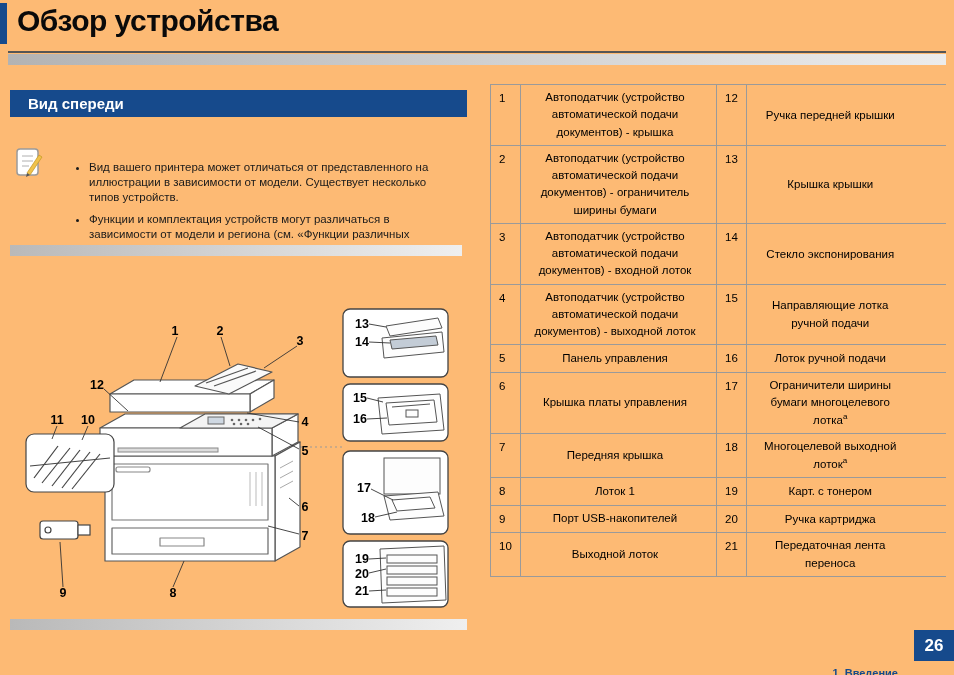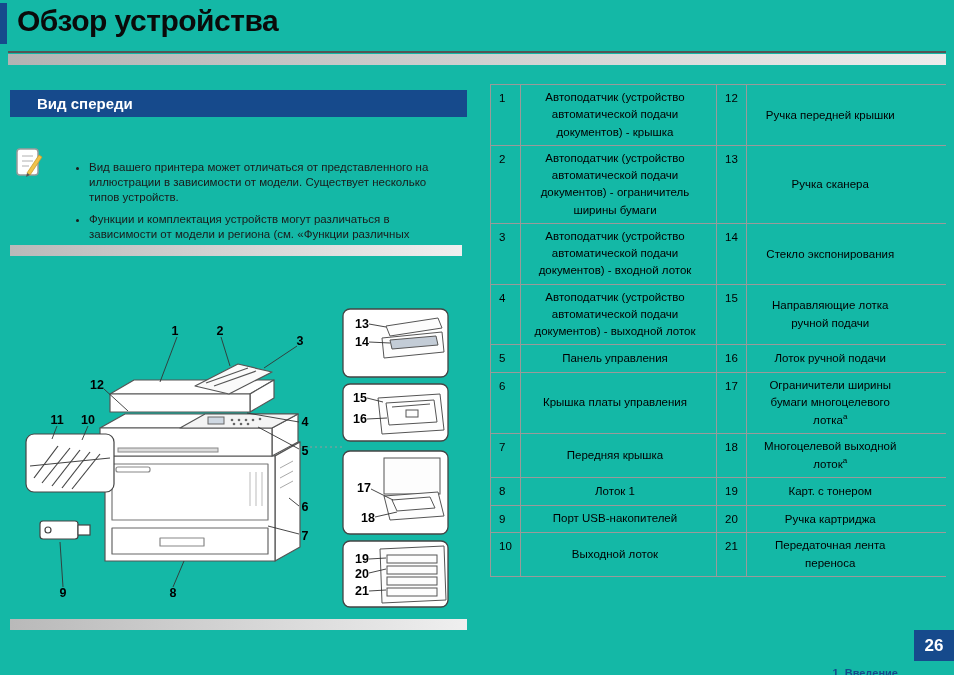--- a/index.html
+++ b/index.html
@@ -1,27 +1,27 @@
 <!DOCTYPE html>
 <html style="--accent: #164a8c; --table-line: #9a9a9a;"><head>
 <meta charset="utf-8">
 <style>
   html,body{margin:0;padding:0;background:#ffffff;}
-  #page{position:relative;width:954px;height:675px;background:#14b8a6;overflow:hidden;
+  #page{position:relative;width:954px;height:675px;background:#fdba74;overflow:hidden;
         font-family:"Liberation Sans", sans-serif;color:#000;}
   :root{--accent:#164a8c;--table-line:#9a9a9a;}
 
   .corner-bar{position:absolute;left:0;top:3px;width:7px;height:41px;background:var(--accent);}
   .page-title{position:absolute;left:17px;top:4px;margin:0;font-size:30px;font-weight:bold;color:#0a0a0a;letter-spacing:-0.5px;}
   .rule-title{position:absolute;left:8px;top:51px;width:938px;height:2px;background:#555;}
   .shade-title{position:absolute;left:8px;top:54px;width:938px;height:11px;
                background:linear-gradient(to right,#b3b3b3,#ececec);}
 
   .section-bar{position:absolute;left:10px;top:90px;width:457px;height:27px;background:var(--accent);
-               color:#fff;font-size:15px;font-weight:bold;line-height:27px;padding-left:27px;box-sizing:border-box;}
+               color:#fff;font-size:15px;font-weight:bold;line-height:27px;padding-left:18px;box-sizing:border-box;}
 
   .note{position:absolute;left:10px;top:144px;width:452px;}
   .note-icon{position:absolute;left:4px;top:2px;width:30px;height:32px;}
   .note-body{margin-left:50px;}
   .note-body ul{margin:16px;padding-left:13px;}
   .note-body li{font-size:11.5px;line-height:15px;color:#1a1a1a;margin-bottom:7px;}
 
   .sep-notes{position:absolute;left:10px;top:245px;width:452px;height:11px;
              background:linear-gradient(to right,#b9b9b9,#efefef);}
   .sep-bottom{position:absolute;left:10px;top:619px;width:457px;height:11px;
@@ -239,21 +239,21 @@
       <tr>
         <td class="num">1</td>
         <td class="desc"><span>Автоподатчик (устройство автоматической подачи документов) - крышка</span></td>
         <td class="num">12</td>
         <td class="desc d2"><span>Ручка передней крышки</span><sup class="fn"></sup></td>
       </tr>
       <tr>
         <td class="num">2</td>
         <td class="desc"><span>Автоподатчик (устройство автоматической подачи документов) - ограничитель ширины бумаги</span></td>
         <td class="num">13</td>
-        <td class="desc d2"><span>Ручка сканера</span><sup class="fn"></sup></td>
+        <td class="desc d2"><span>Крышка крышки</span><sup class="fn"></sup></td>
       </tr>
       <tr>
         <td class="num">3</td>
         <td class="desc"><span>Автоподатчик (устройство автоматической подачи документов) - входной лоток</span></td>
         <td class="num">14</td>
         <td class="desc d2"><span>Стекло экспонирования</span><sup class="fn"></sup></td>
       </tr>
       <tr>
         <td class="num">4</td>
         <td class="desc"><span>Автоподатчик (устройство автоматической подачи документов) - выходной лоток</span></td>

